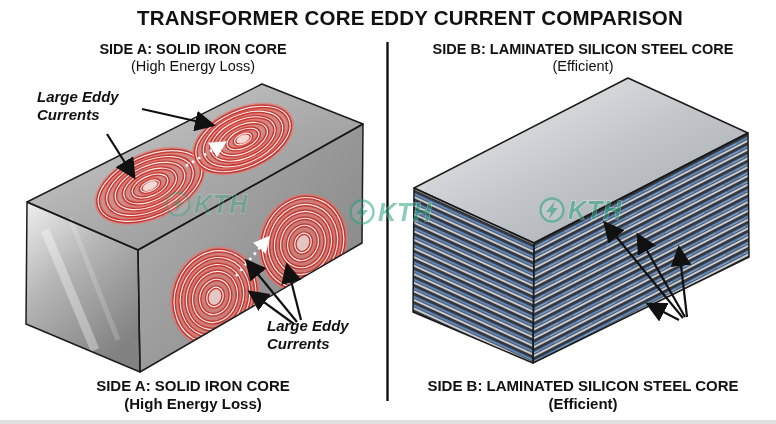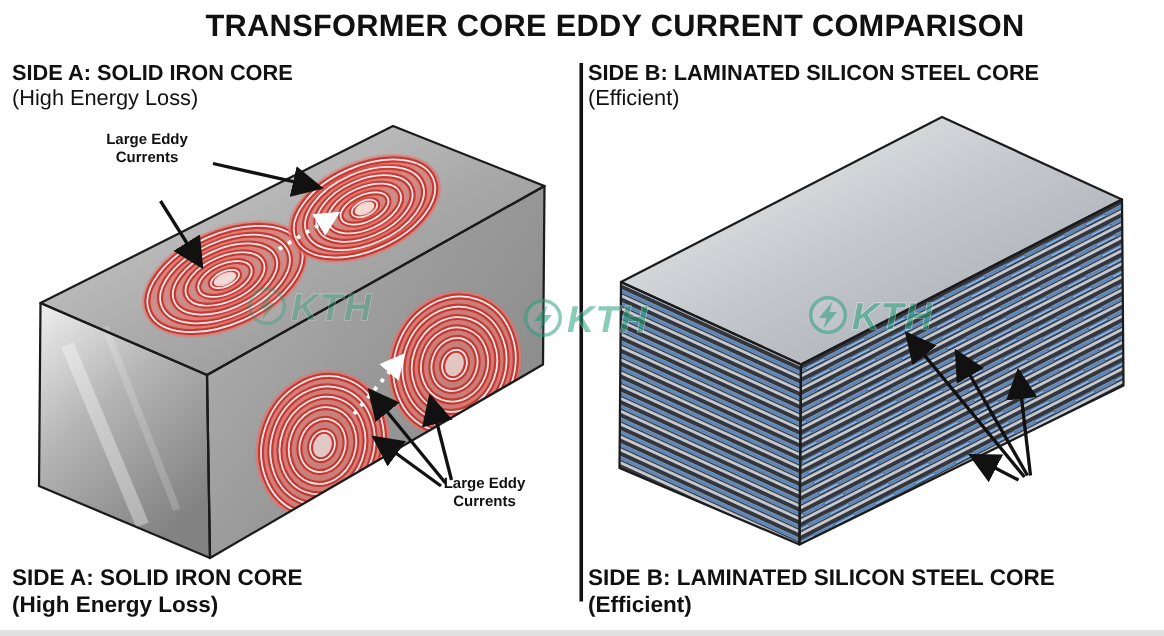--- a/index.html
+++ b/index.html
@@ -6,24 +6,24 @@
   #stage{
     position:relative;width:776px;height:424px;overflow:hidden;
     background:#ffffff;font-family:"Liberation Sans",sans-serif;color:#111;
   }
   #stage .bottom-strip{position:absolute;left:0;bottom:0;width:776px;height:4px;background:#e0e0e0;}
   .abs{position:absolute;}
   .title{
     left:0;top:6px;width:776px;text-align:center;
     font-size:20.5px;font-weight:bold;letter-spacing:.2px;padding-left:22px;
   }
-  .hd{position:absolute;text-align:left;font-size:14.5px;font-weight:bold;white-space:nowrap;}
+  .hd{position:absolute;text-align:center;font-size:14.5px;font-weight:bold;white-space:nowrap;}
   .sub{font-weight:normal;}
   .cap{font-weight:bold;}
-  .lbl{position:absolute;text-align:center;font-size:10px;font-weight:bold;line-height:1.17;white-space:nowrap;}
+  .lbl{position:absolute;font-size:15px;font-weight:bold;line-height:1.17;white-space:nowrap;font-style:italic;}
   svg{position:absolute;left:0;top:0;}
   .ring-red{fill:none;stroke:#c4342e;stroke-width:4.1;opacity:.93;}
   .ring-glow{fill:none;stroke:rgba(236,120,108,.45);stroke-width:7.5;}
   .ring-white{fill:none;stroke:#ffffff;stroke-width:1.15;opacity:.9;}
   .edge{fill:none;stroke:#1b1b1b;stroke-width:1.5;stroke-linejoin:round;}
   .arrow{stroke:#111;stroke-width:2.2;fill:none;}
   .wm-text{font-size:25px;font-weight:bold;font-style:italic;fill:#2ba37d;stroke:#ffffff;stroke-width:.8;paint-order:stroke;letter-spacing:1px;}
 </style>
 </head>
 <body>

